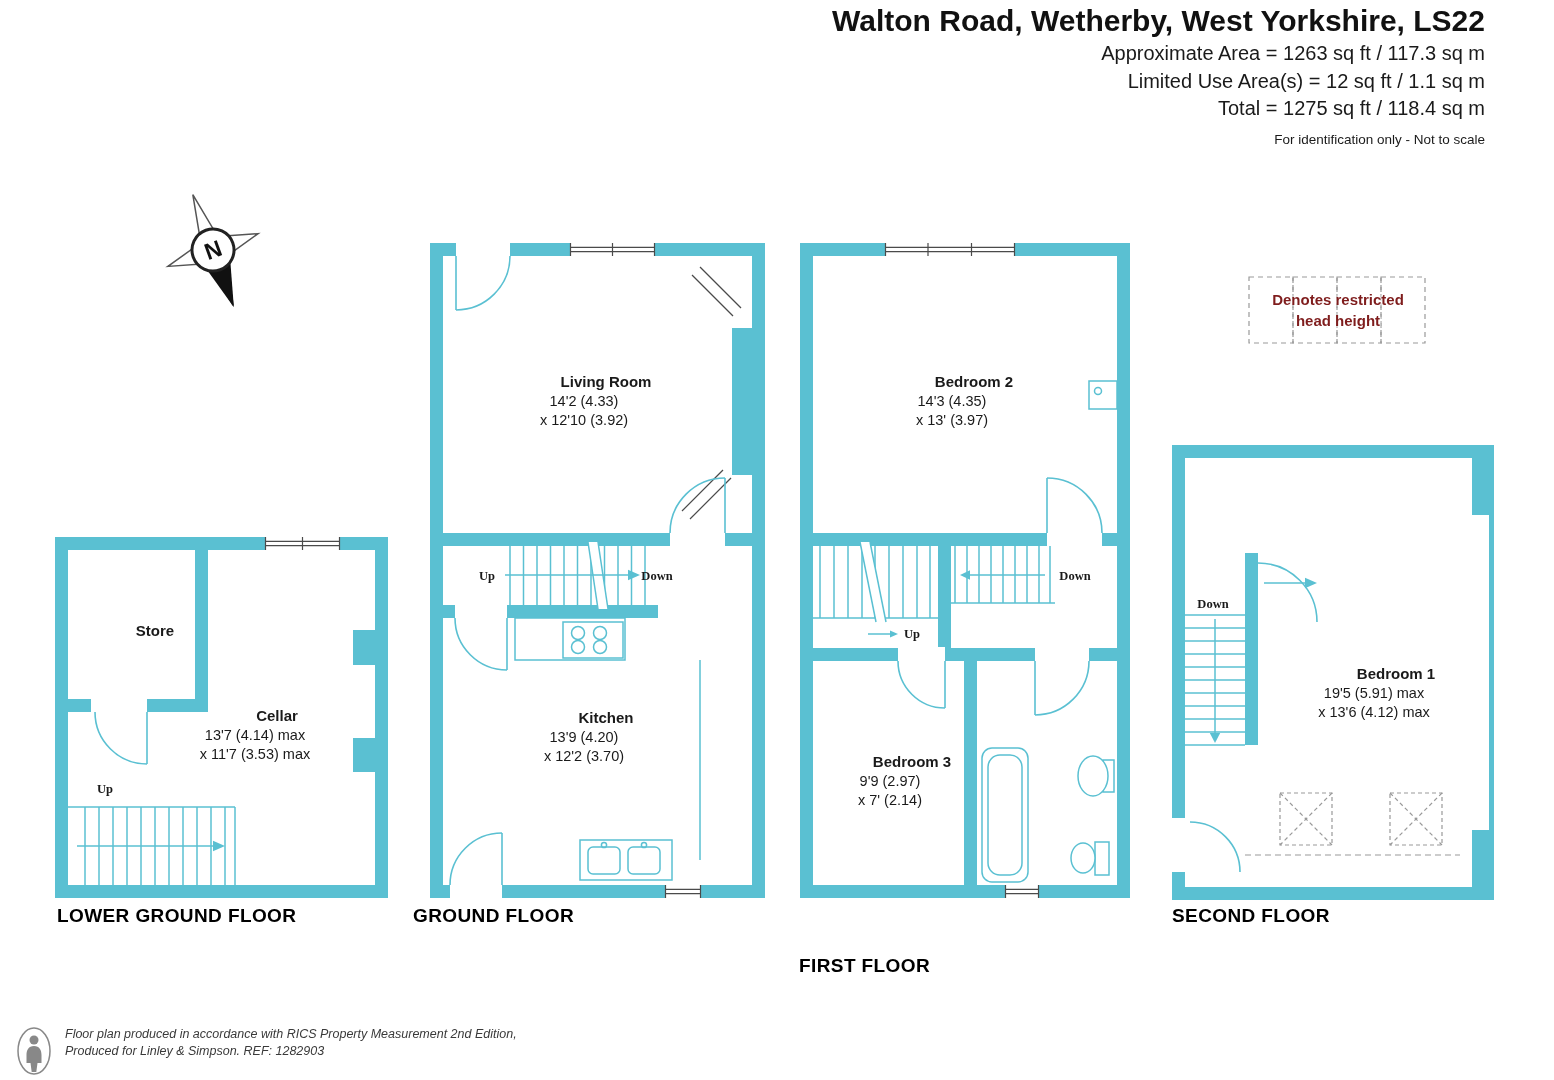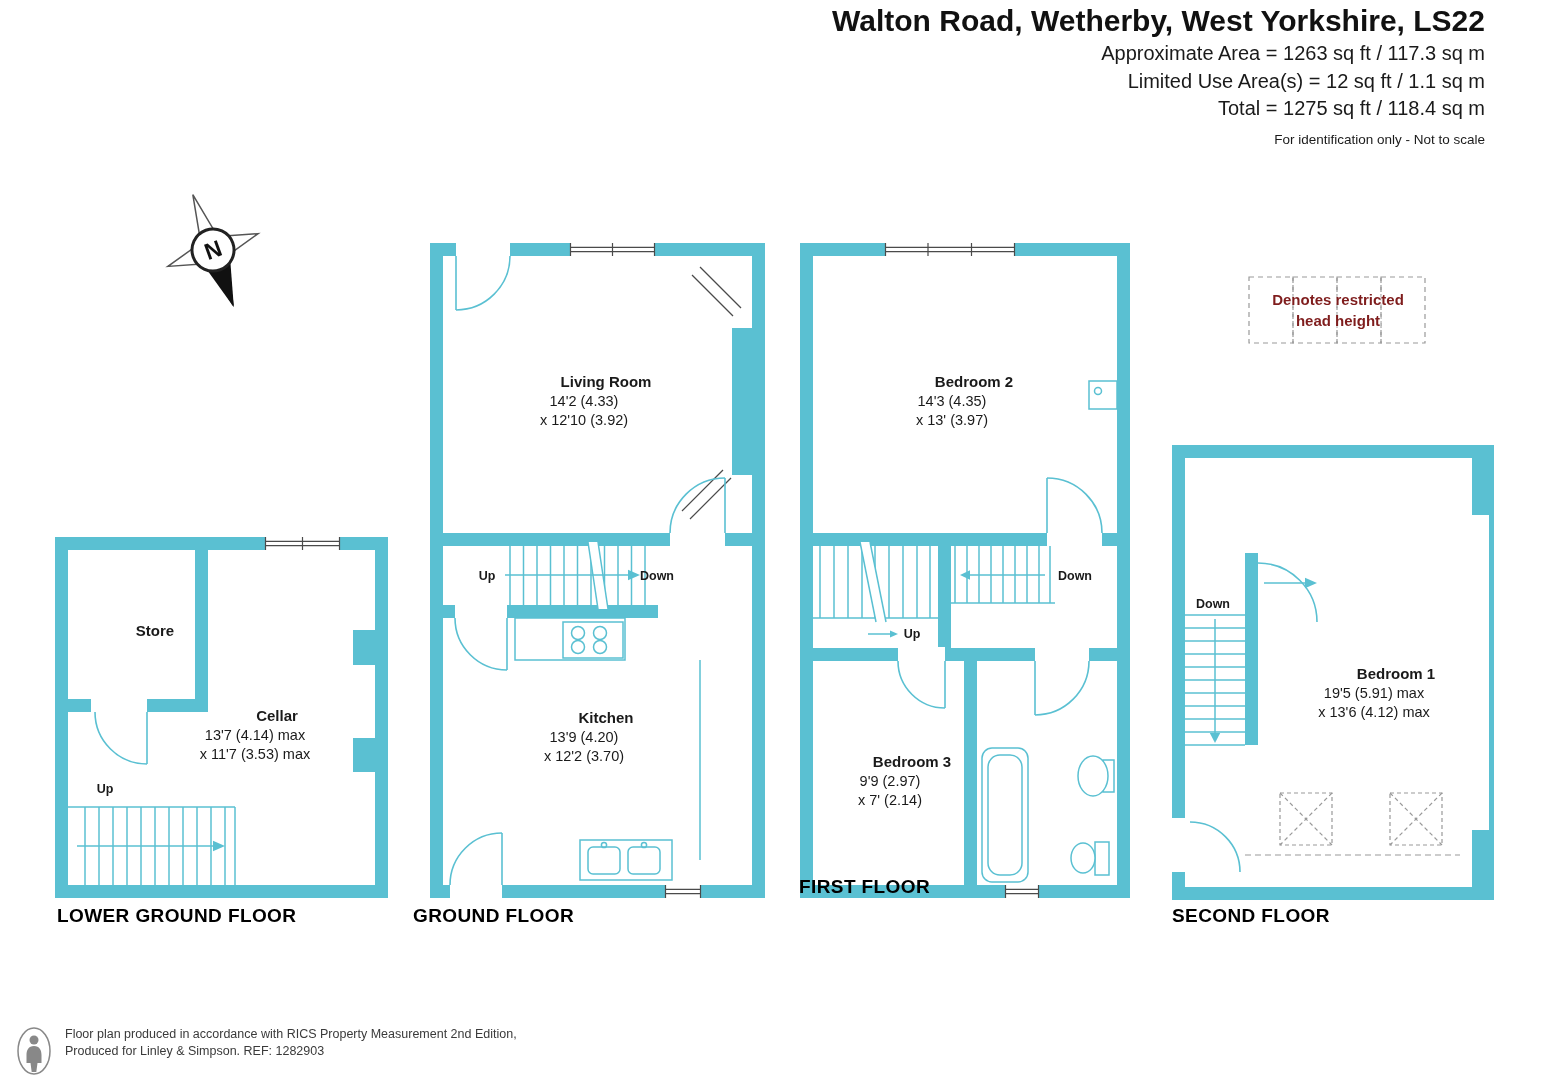--- a/index.html
+++ b/index.html
@@ -10,29 +10,29 @@
   
   .header{position:absolute;top:2px;right:9px;text-align:right;}
   .header .title{font-size:30px;font-weight:bold;color:#111;line-height:38px;}
   .header .area-line{font-size:20px;line-height:27.5px;font-weight:normal;}
   .header .area-line:first-of-type{margin-top:11px;}
   .header .disclaimer{font-size:13.5px;margin-top:9px;}
   
   .room-label{position:absolute;transform:translateX(-50%);text-align:center;
               font-size:14.5px;line-height:19.5px;white-space:nowrap;}
   .room-label .room-name{font-weight:bold;font-size:15px;padding-left:44px;}
-  .stair-label{position:absolute;transform:translateX(-50%);font-weight:bold;font-size:12.5px;}
+  .stair-label{position:absolute;transform:translateX(-50%);font-weight:bold;font-size:12.5px;font-family:Liberation Serif, serif;}
   .floor-title{position:absolute;font-weight:bold;font-size:19px;letter-spacing:.4px;color:#000000;}
   
   .legend{position:absolute;left:1248px;top:276px;width:180px;height:68px;}
   .legend-text{position:absolute;inset:0;display:flex;flex-direction:column;align-items:center;
                justify-content:center;font-weight:bold;font-size:15px;line-height:21px;color:#7f1d1d;
                text-align:center;text-shadow:0 0 3px #fff,0 0 3px #fff,0 0 4px #fff;}
   
-  .footer{position:absolute;left:16px;top:1026px;display:flex;gap:13px;align-items:flex-start;}
+  .footer{position:absolute;left:16px;top:1026px;display:flex;gap:13px;align-items:flex-start;font-style:italic;}
   .footer-text{font-size:12.5px;line-height:16.5px;color:#3a3a3a;}
   .copyright{margin-left:16px;}
 </style>
 </head>
 <body>
 
 <div class="canvas">
 
   <div class="header">
     <div class="title">Walton Road, Wetherby, West Yorkshire, LS22</div>
@@ -384,21 +384,21 @@
 
   <div class="stair-label" style="left:105px;top:782px">Up</div>
   <div class="stair-label" style="left:487px;top:569px">Up</div>
   <div class="stair-label" style="left:657px;top:569px">Down</div>
   <div class="stair-label" style="left:1075px;top:569px">Down</div>
   <div class="stair-label" style="left:912px;top:627px">Up</div>
   <div class="stair-label" style="left:1213px;top:597px">Down</div>
 
   <div class="floor-title" style="left:57px;top:905px">LOWER GROUND FLOOR</div>
   <div class="floor-title" style="left:413px;top:905px">GROUND FLOOR</div>
-  <div class="floor-title" style="left:799px;top:876px">FIRST FLOOR</div>
+  <div class="floor-title" style="left:799px;top:955px">FIRST FLOOR</div>
   <div class="floor-title" style="left:1172px;top:905px">SECOND FLOOR</div>
 
   <div class="footer">
     <svg width="36" height="50" viewBox="0 0 36 50">
       <ellipse cx="18" cy="25" rx="16" ry="23" fill="none" stroke="#888" stroke-width="1.5"></ellipse>
       <circle cx="18" cy="14" r="4.5" fill="#888"></circle>
       <path d="M18,20 c-5.5,0 -7.5,4 -7.5,9 l0,8 4,0 1.2,9 4.6,0 1.2,-9 4,0 0,-8 c0,-5 -2,-9 -7.5,-9 z" fill="#888"></path>
     </svg>
     <div class="footer-text">
       <div>Floor plan produced in accordance with RICS Property Measurement 2nd Edition,</div>

